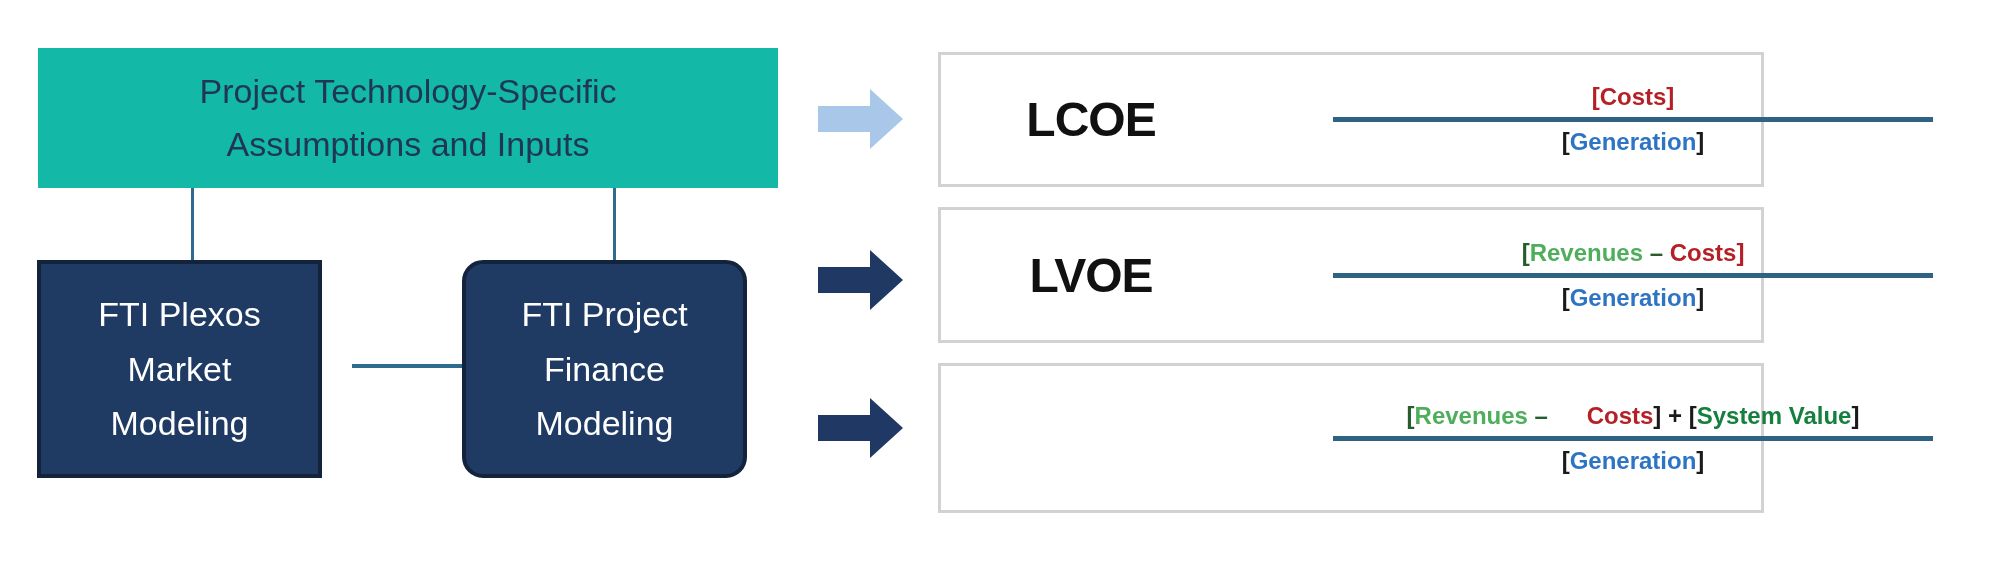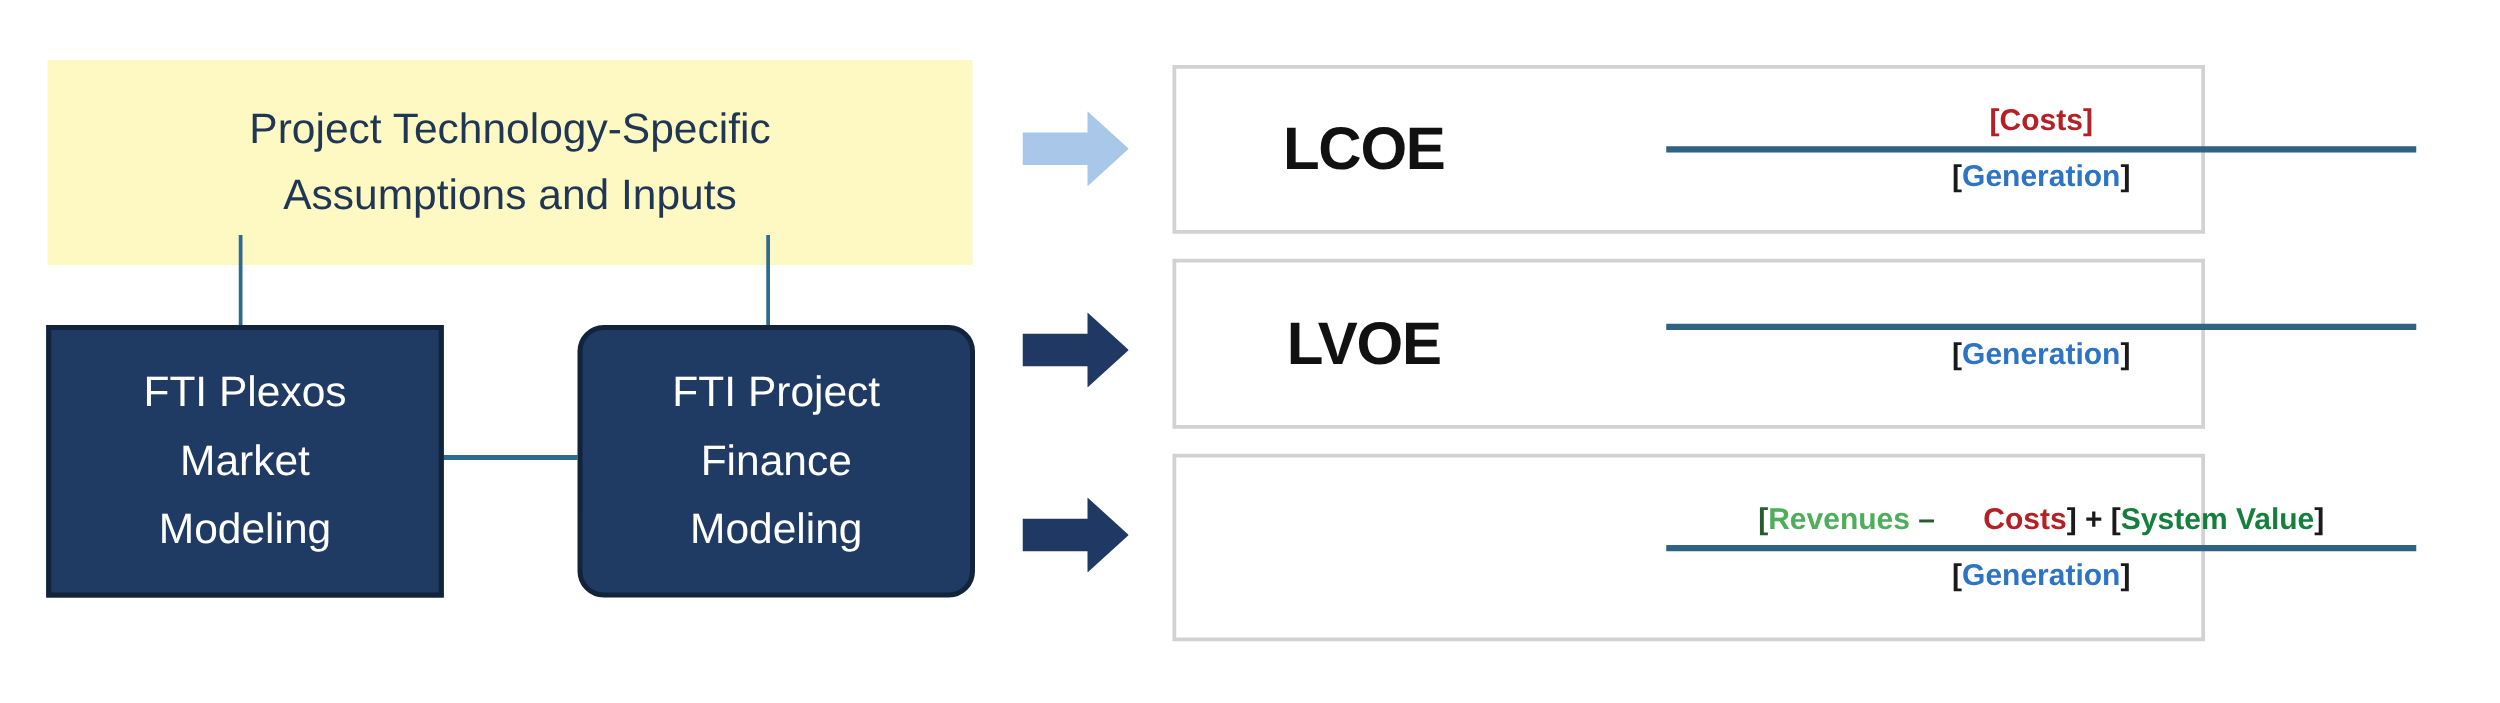--- a/index.html
+++ b/index.html
@@ -2,27 +2,27 @@
 <html><head>
 <meta charset="utf-8">
 <style>
   html,body{margin:0;padding:0;background:#ffffff;}
   .canvas{
     position:relative;width:2000px;height:562px;background:#ffffff;
     font-family:"Liberation Sans","DejaVu Sans",sans-serif;overflow:hidden;
   }
   
   .top-box{
-    position:absolute;left:38px;top:48px;width:740px;height:164px;
-    background:#fef9c3;display:flex;align-items:center;justify-content:center;
+    position:absolute;left:38px;top:48px;width:740px;height:140px;
+    background:#14b8a6;display:flex;align-items:center;justify-content:center;
     text-align:center;color:#1F3655;font-size:34px;line-height:1.55;
     white-space:pre-line;
   }
   .dark-box{
-    position:absolute;top:260px;width:318px;height:218px;
+    position:absolute;top:260px;width:285px;height:218px;
     background:#1F3A63;border:4px solid #13233C;box-sizing:border-box;
     display:flex;align-items:center;justify-content:center;text-align:center;
     color:#FFFFFF;font-size:34px;line-height:1.6;white-space:pre-line;
   }
   .dark-box.left{left:37px;}
   .dark-box.right{left:462px;border-radius:21px;}
   .conn{position:absolute;background:#2E6C8F;}
   .conn.v1{left:191px;top:188px;width:3px;height:72px;}
   .conn.v2{left:613px;top:188px;width:3px;height:72px;}
   .conn.h{left:352px;top:364px;width:110px;height:4px;}
@@ -86,20 +86,21 @@
     <div class="fraction">
       <div class="frac-line"><span style="color: rgb(180, 32, 37);">[Costs]</span></div>
       <div class="frac-bar"></div>
       <div class="frac-line"><span style="color: rgb(26, 26, 26);">[</span><span style="color: rgb(46, 116, 196);">Generation</span><span style="color: rgb(26, 26, 26);">]</span></div>
     </div>
   </div>
 
   <div class="f-box b2">
     <div class="f-label">LVOE</div>
     <div class="fraction">
+      <div class="frac-line"><span style="color: rgb(39, 93, 43);">[</span><span style="color: rgb(79, 174, 92);">Revenues</span><span style="color: rgb(39, 93, 43);"> – </span><span style="color: rgb(180, 32, 37);">Costs]</span></div>
       <div class="frac-bar"></div>
       <div class="frac-line"><span style="color: rgb(26, 26, 26);">[</span><span style="color: rgb(46, 116, 196);">Generation</span><span style="color: rgb(26, 26, 26);">]</span></div>
     </div>
   </div>
 
   <div class="f-box b3">
     <div class="fraction">
       <div class="frac-line"><span style="color: rgb(39, 93, 43);">[</span><span style="color: rgb(79, 174, 92);">Revenues</span><span style="color: rgb(39, 93, 43);"> – </span><span style="color: rgb(180, 32, 37); margin-left: 32px;">Costs</span><span style="color: rgb(26, 26, 26);">] + [</span><span style="color: #15803d;">System Value</span><span style="color: rgb(26, 26, 26);">]</span></div>
       <div class="frac-bar"></div>
       <div class="frac-line"><span style="color: rgb(26, 26, 26);">[</span><span style="color: rgb(46, 116, 196);">Generation</span><span style="color: rgb(26, 26, 26);">]</span></div>

